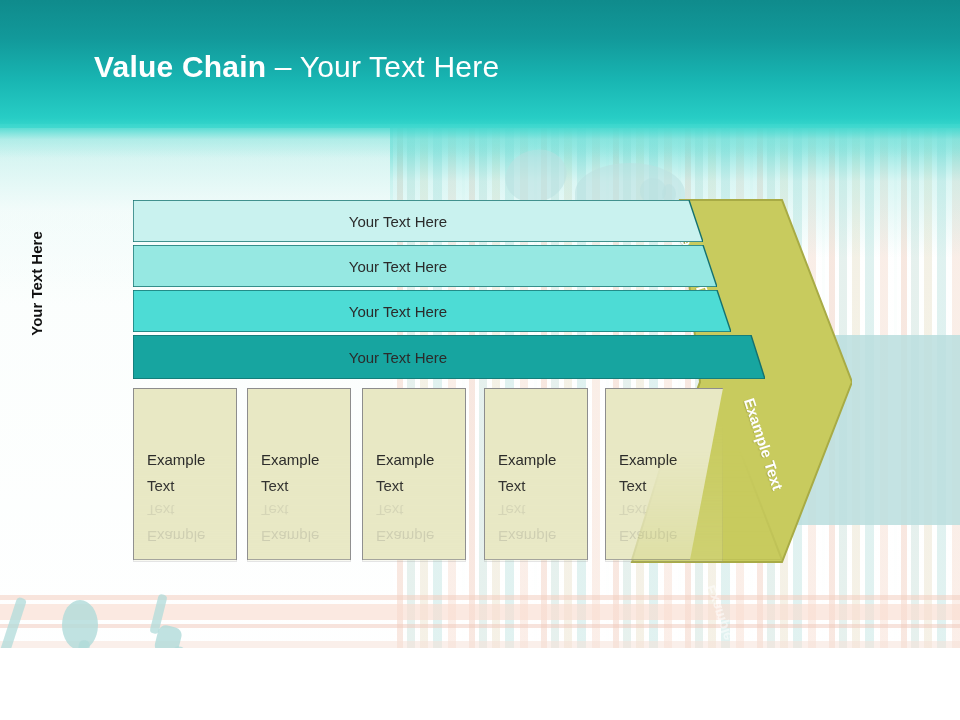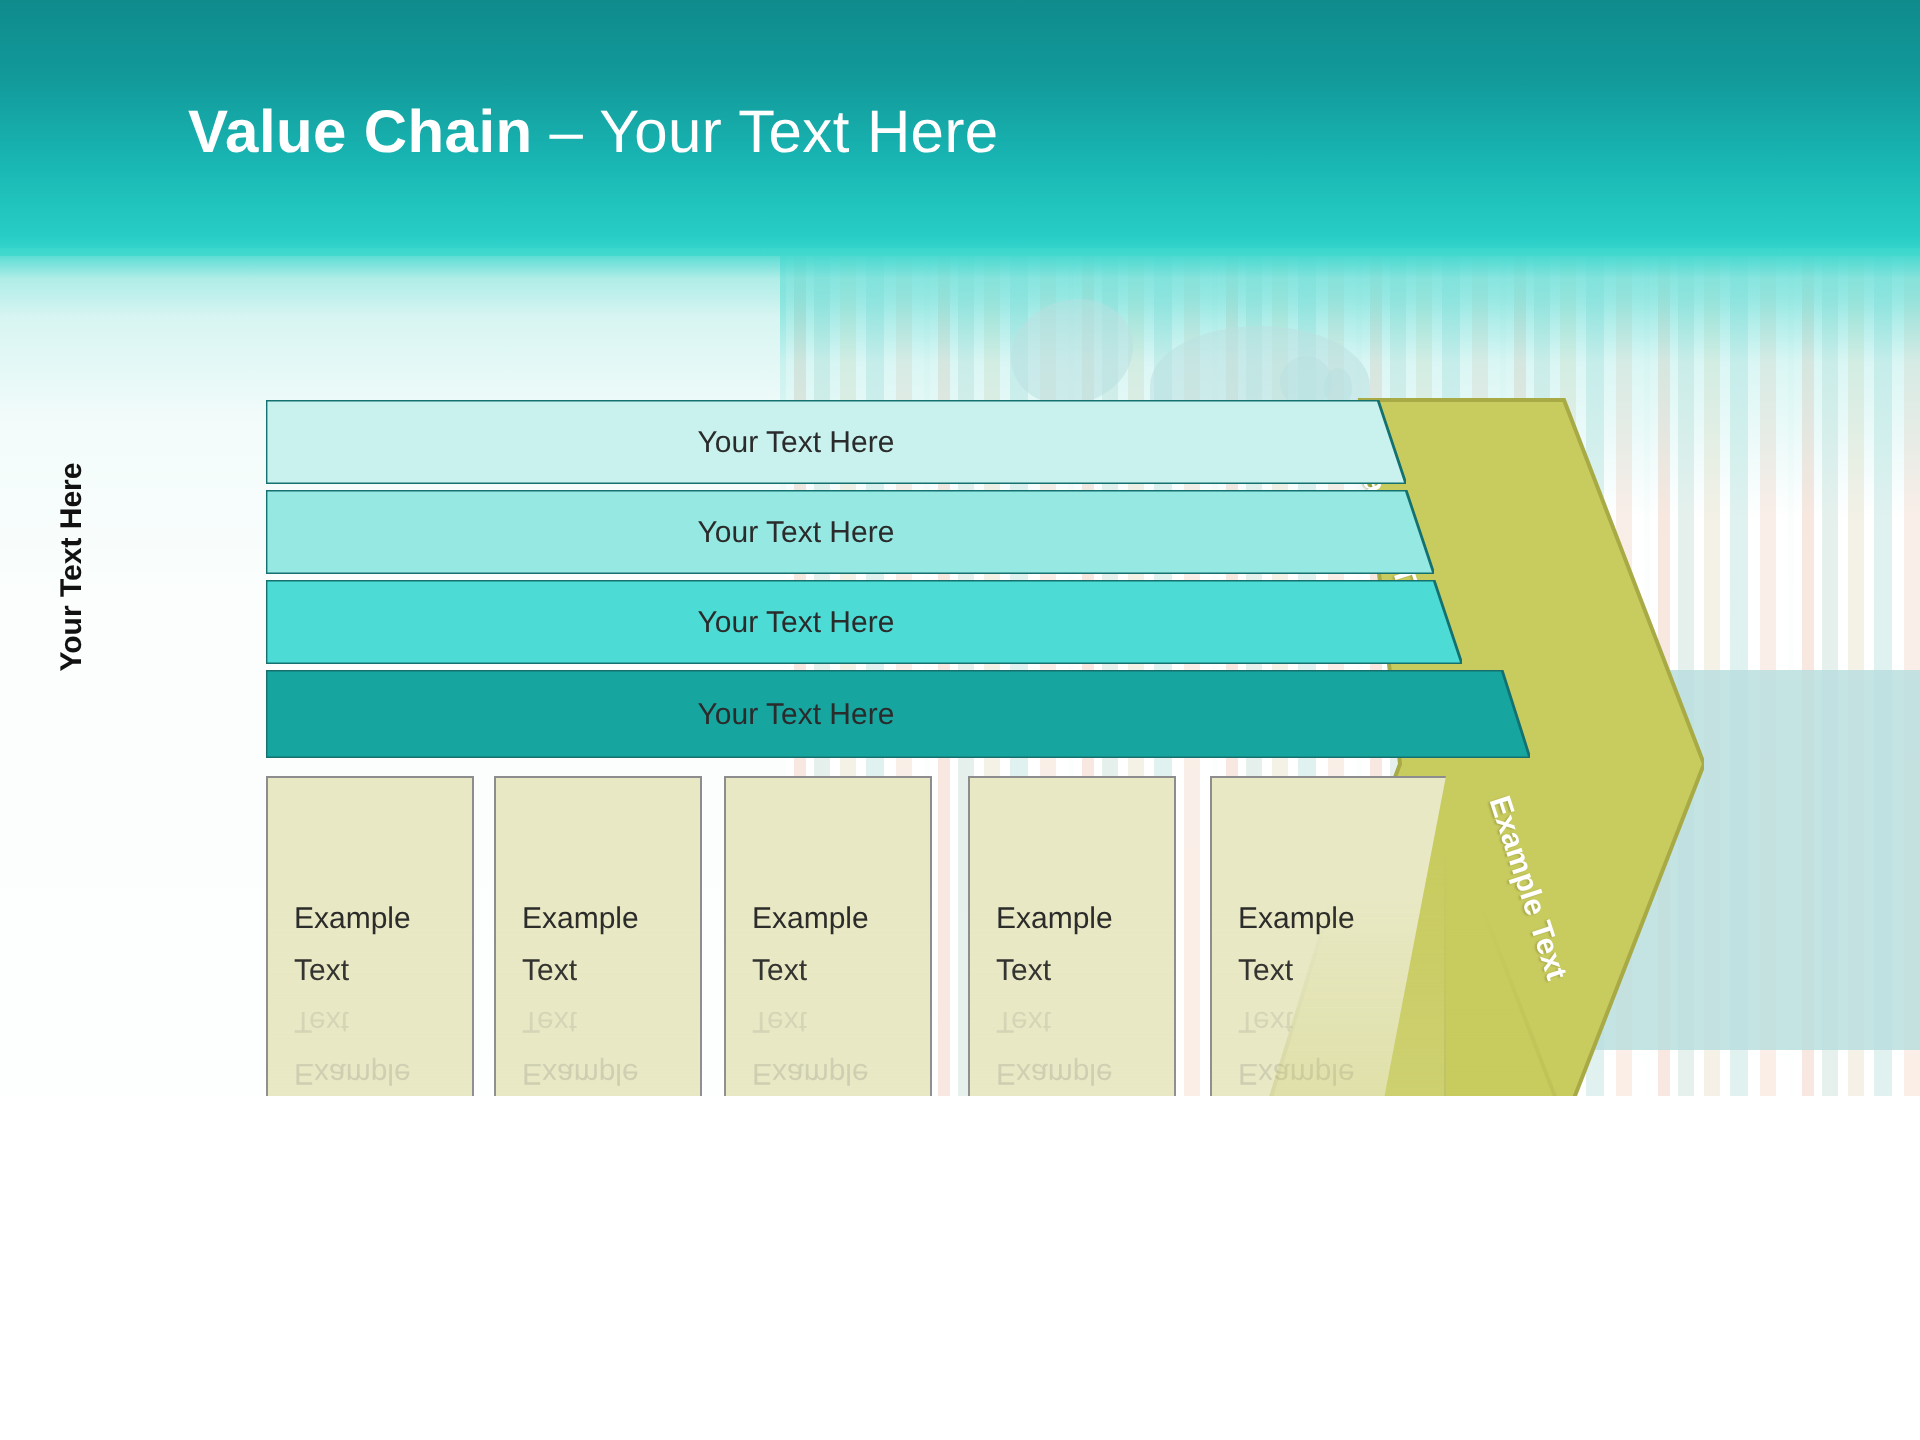--- a/index.html
+++ b/index.html
@@ -3,21 +3,21 @@
 <meta charset="utf-8">
 <title>Value Chain Slide</title>
 <style>
   html,body{margin:0;padding:0;}
   body{
     width:960px;height:720px;overflow:hidden;
     background:#ffffff;
     font-family:"Liberation Sans","DejaVu Sans",sans-serif;
     position:relative;
   }
-  .slide{position:absolute;inset:0;width:960px;height:548px;overflow:hidden;background:#fdfefe;}
+  .slide{position:absolute;inset:0;width:960px;height:648px;overflow:hidden;background:#fdfefe;}
 
   
   .bg-base{position:absolute;left:0;top:0;width:960px;height:720px;
     background:linear-gradient(to bottom,#f4fbfa 0%,#fbfefd 40%,#ffffff 100%);}
 
   
   .bg-stripes{
     position:absolute;left:390px;top:128px;width:570px;height:592px;
     background-image:repeating-linear-gradient(to right,
       rgba(255,255,255,0) 0px, rgba(255,255,255,0) 3px,

